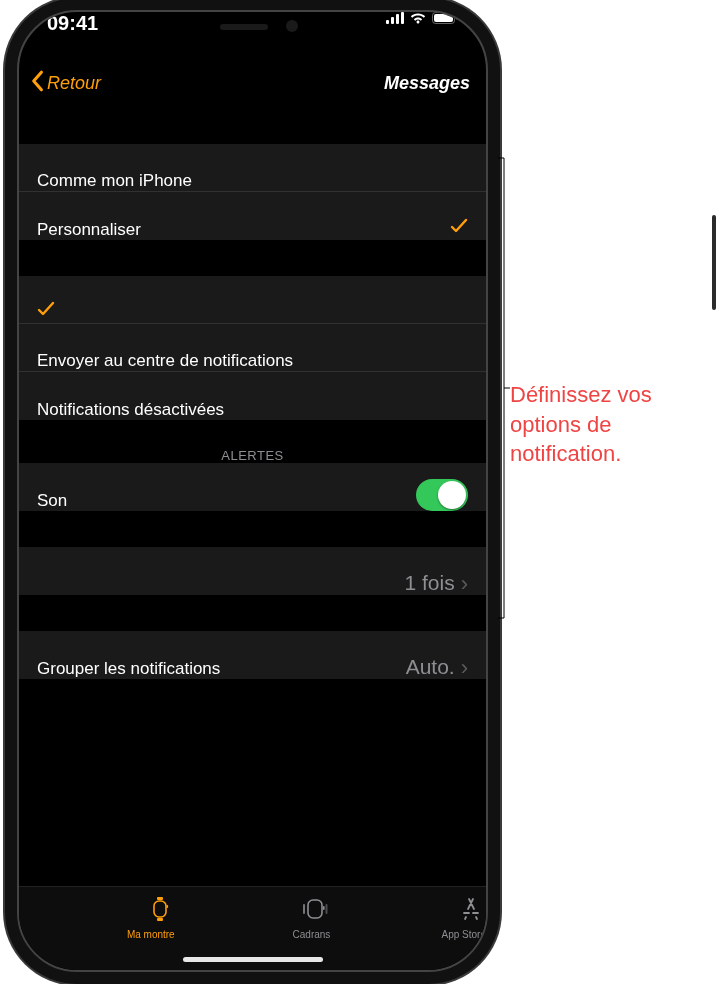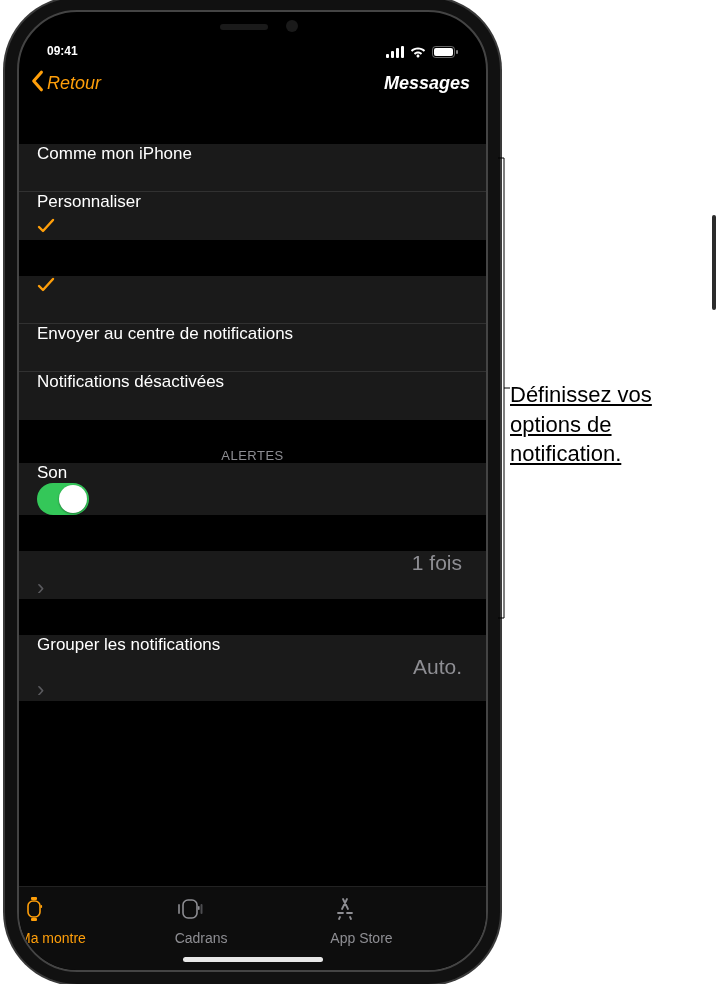--- a/index.html
+++ b/index.html
@@ -28,21 +28,21 @@
   
   .notch{
     position:absolute;top:0;left:50%;transform:translateX(-50%);
     width:210px;height:32px;background:#000;border-bottom-left-radius:20px;border-bottom-right-radius:20px;
     z-index:50;
   }
   .notch::before{content:"";position:absolute;left:72px;top:12px;width:48px;height:6px;background:#1a1a1a;border-radius:3px;}
   .notch::after{content:"";position:absolute;right:60px;top:8px;width:12px;height:12px;background:#1a1a1a;border-radius:50%;}
   
   .status{
-    position:absolute;top:0;left:0;right:0;height:46px;display:flex;justify-content:space-between;align-items:flex-end;padding:0 28px;color:#fff;font-size:12px;font-weight:600;z-index:40;
+    position:absolute;top:0;left:0;right:0;height:46px;display:flex;justify-content:space-between;align-items:flex-start;padding:0 28px;color:#fff;font-size:20px;font-weight:600;z-index:40;
   }
   .status .right{display:flex;align-items:center;gap:6px;}
   .status svg{display:block;}
   
   .nav{
     position:absolute;top:46px;left:0;right:16px;height:50px;display:flex;align-items:center;justify-content:flex-end;font-style:italic;
   }
   .nav .title{color:#fff;font-size:18px;font-weight:600;padding-left:28px;}
   .nav .back{
     position:absolute;left:10px;display:flex;align-items:center;color:var(--accent);font-size:18px;gap:2px;
@@ -50,57 +50,56 @@
   .nav .back svg{width:16px;height:22px;}
   
   .content{
     position:absolute;top:96px;bottom:84px;left:0;right:0;overflow:hidden;background:#000;
   }
   .group{margin-top:36px;}
   .group.first{margin-top:36px;}
   .row{
     background:var(--row);
     min-height:48px;
-    display:flex;align-items:flex-start;justify-content:space-between;
+    display:flex;align-items:flex-end;justify-content:space-between;
     padding:0 18px;
     border-bottom:1px solid var(--sep);
     color:var(--txt);font-size:17px;
   }
-  .row:last-child{border-bottom:none;flex-direction:column;}
+  .row:last-child{border-bottom:none;}
   .row .value{color:var(--sub);font-size:21px;margin-left:auto;margin-right:6px;}
   .row .chev{color:var(--chevron);font-size:22px;line-height:1;}
   .check svg{width:18px;height:18px;}
   .header{
     color:var(--sub);font-size:13px;letter-spacing:0.5px;
     padding:28px 18px 0;text-transform:uppercase;text-align:center;
   }
   
   .toggle{
     width:52px;height:32px;border-radius:16px;background:var(--green);position:relative;flex:0 0 auto;
   }
   .toggle::after{
     content:"";position:absolute;top:2px;right:2px;width:28px;height:28px;border-radius:50%;background:#fff;box-shadow:0 1px 2px rgba(0,0,0,0.4);
   }
   
   .tabbar{
     position:absolute;bottom:0;left:0;right:0;height:84px;background:#0d0d0d;display:flex;border-top:1px solid #222;
   }
-  .tab{flex:1;display:flex;flex-direction:column;align-items:flex-start;justify-content:flex-start;padding-top:8px;gap:4px;color:#8e8e93;font-size:14px;}
+  .tab{flex:1;display:flex;flex-direction:column;align-items:flex-end;justify-content:flex-start;padding-top:8px;gap:4px;color:#8e8e93;font-size:10px;}
   .tab.active{color:var(--accent);}
   .tab svg{width:30px;height:28px;}
   .homebar{position:absolute;bottom:8px;left:50%;transform:translateX(-50%);width:140px;height:5px;background:#fff;border-radius:3px;opacity:0.9;}
   
   .callout{
     position:absolute;
     left:510px;top:380px;
     width:200px;
     font-size:22px;
     line-height:1.35;
-    color:#000000;
-    text-decoration:underline;
+    color:#ef4444;
   }
   .bracket{
     position:absolute;
     left:498px;
     top:158px;
     height:460px;
     width:10px;
   }
   .bracket svg{width:100%;height:100%;overflow:visible;}
   

